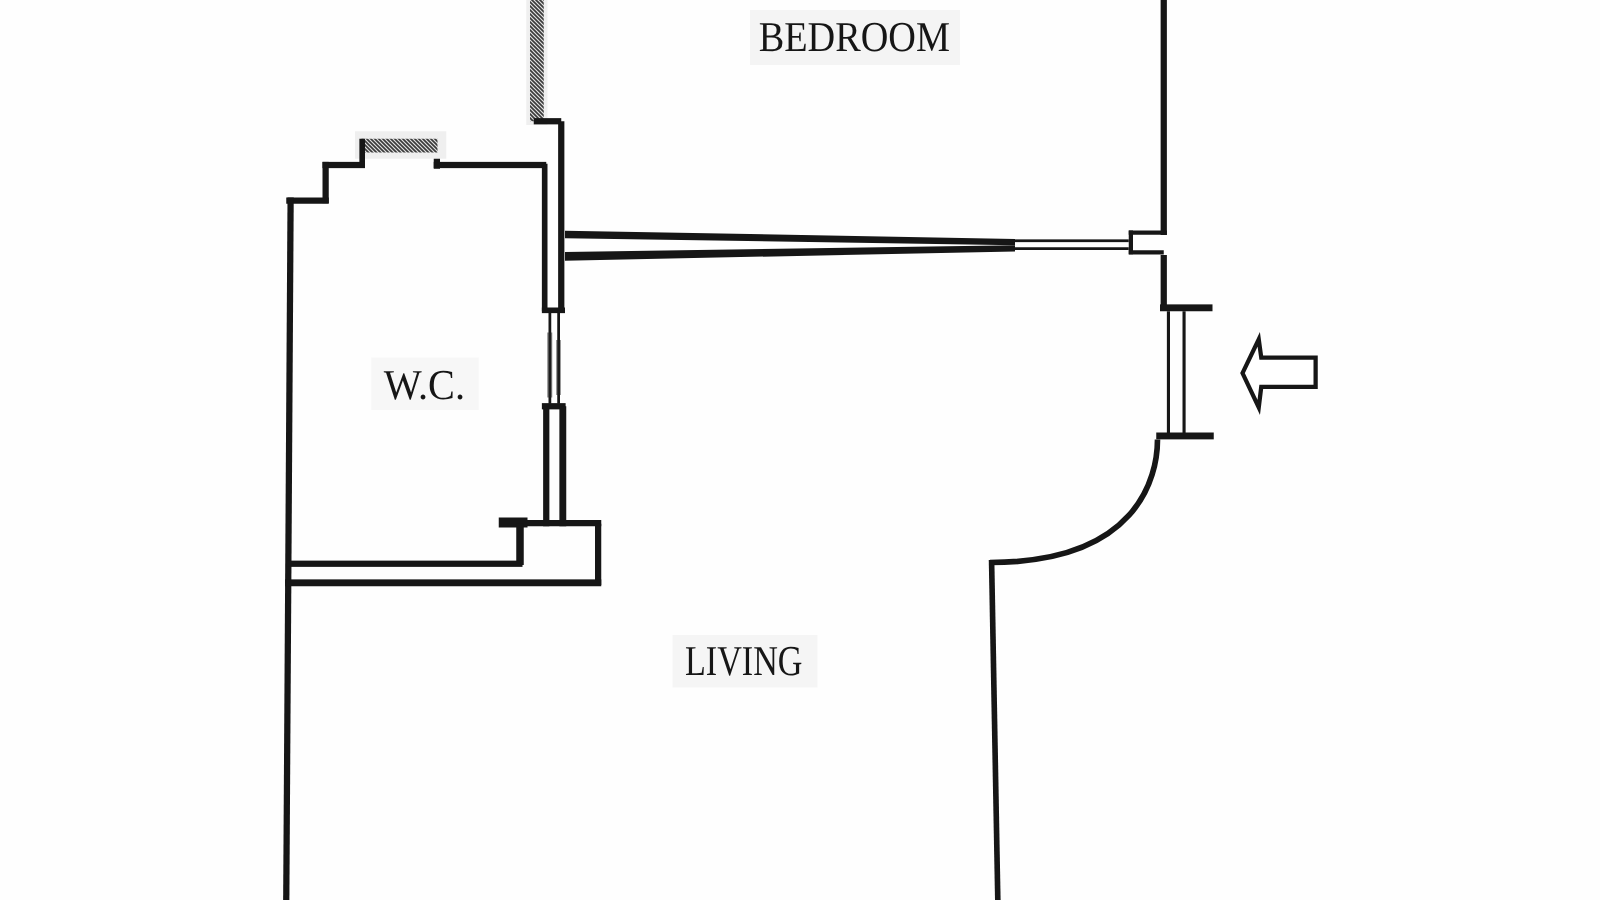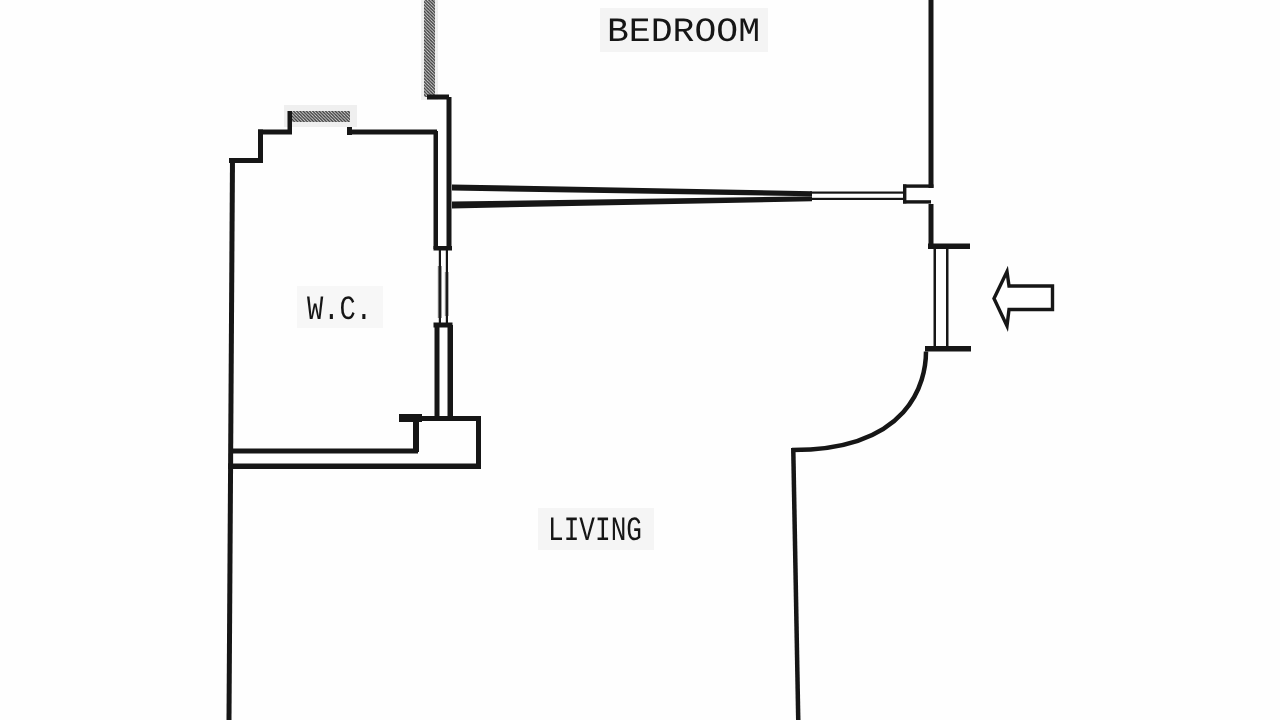--- a/index.html
+++ b/index.html
@@ -1,17 +1,17 @@
 <!DOCTYPE html>
 <html><head>
 <meta charset="utf-8">
 <style>
   html,body{margin:0;padding:0;background:#ffffff;}
   #page{width:1280px;height:720px;position:relative;overflow:hidden;background:#fefefe;
-        font-family:Liberation Mono, monospace;}
+        font-family:Liberation Serif, serif;}
   svg{position:absolute;top:0;left:0;}
   text{fill:#161616;-webkit-font-smoothing:antialiased;text-rendering:geometricPrecision;}
 </style>
 </head>
 <body>
 <div id="page">
 <svg width="1280" height="720" viewBox="0 0 1280 720">
   <defs>
     <pattern id="hatch" width="3.2" height="3.2" patternUnits="userSpaceOnUse">
       <rect width="3.2" height="3.2" fill="#e0e0e0"></rect>

